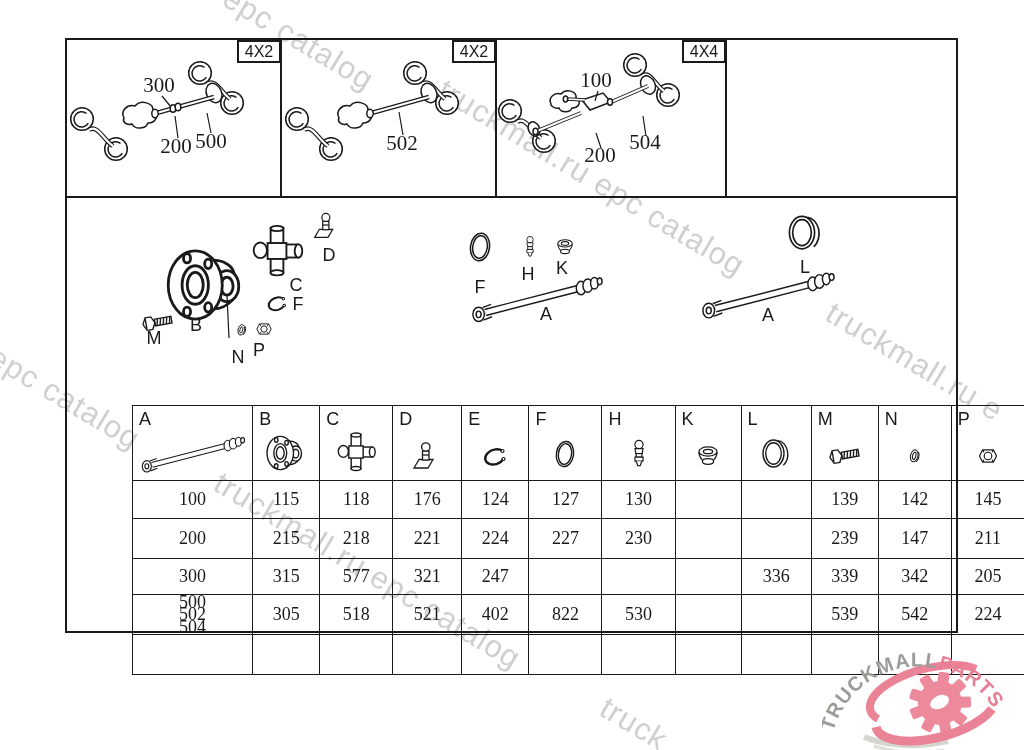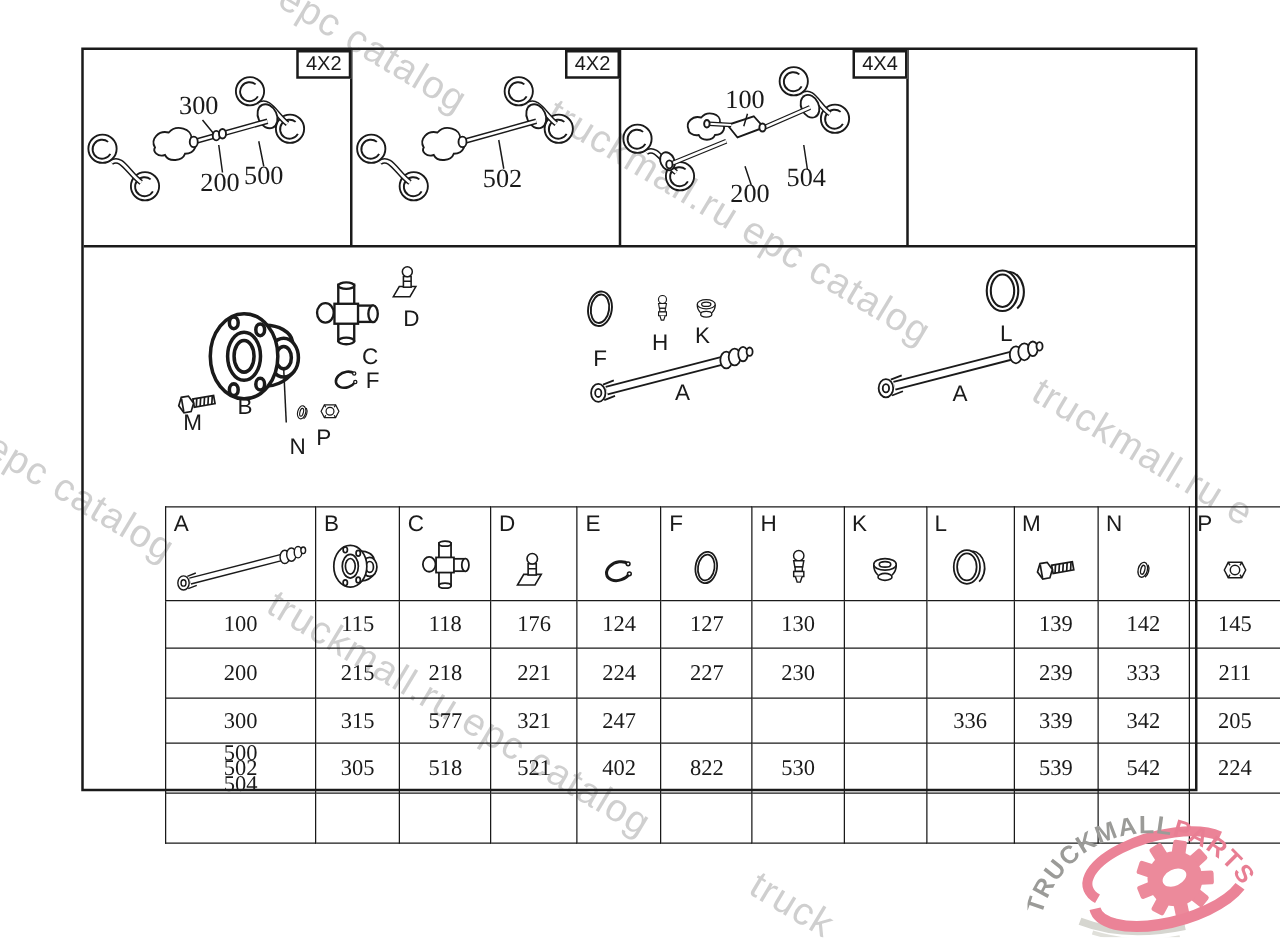--- a/index.html
+++ b/index.html
@@ -361,21 +361,21 @@
         <td>200</td>
         <td>215</td>
         <td>218</td>
         <td>221</td>
         <td>224</td>
         <td>227</td>
         <td>230</td>
         <td></td>
         <td></td>
         <td>239</td>
-        <td>333</td>
+        <td>147</td>
         <td>211</td>
       </tr>
       <tr class="r3">
         <td>300</td>
         <td>315</td>
         <td>577</td>
         <td>321</td>
         <td>247</td>
         <td></td>
         <td></td>

